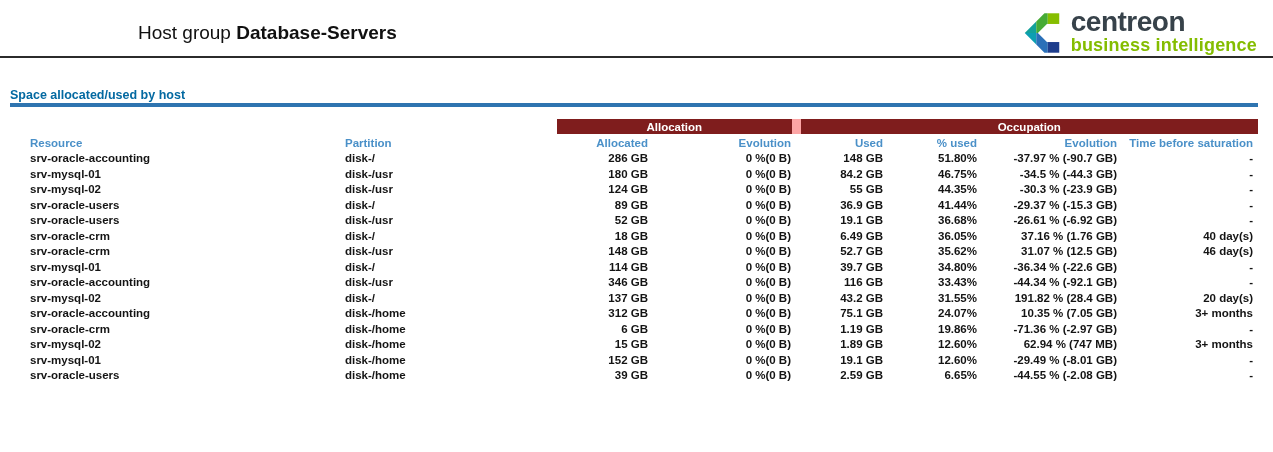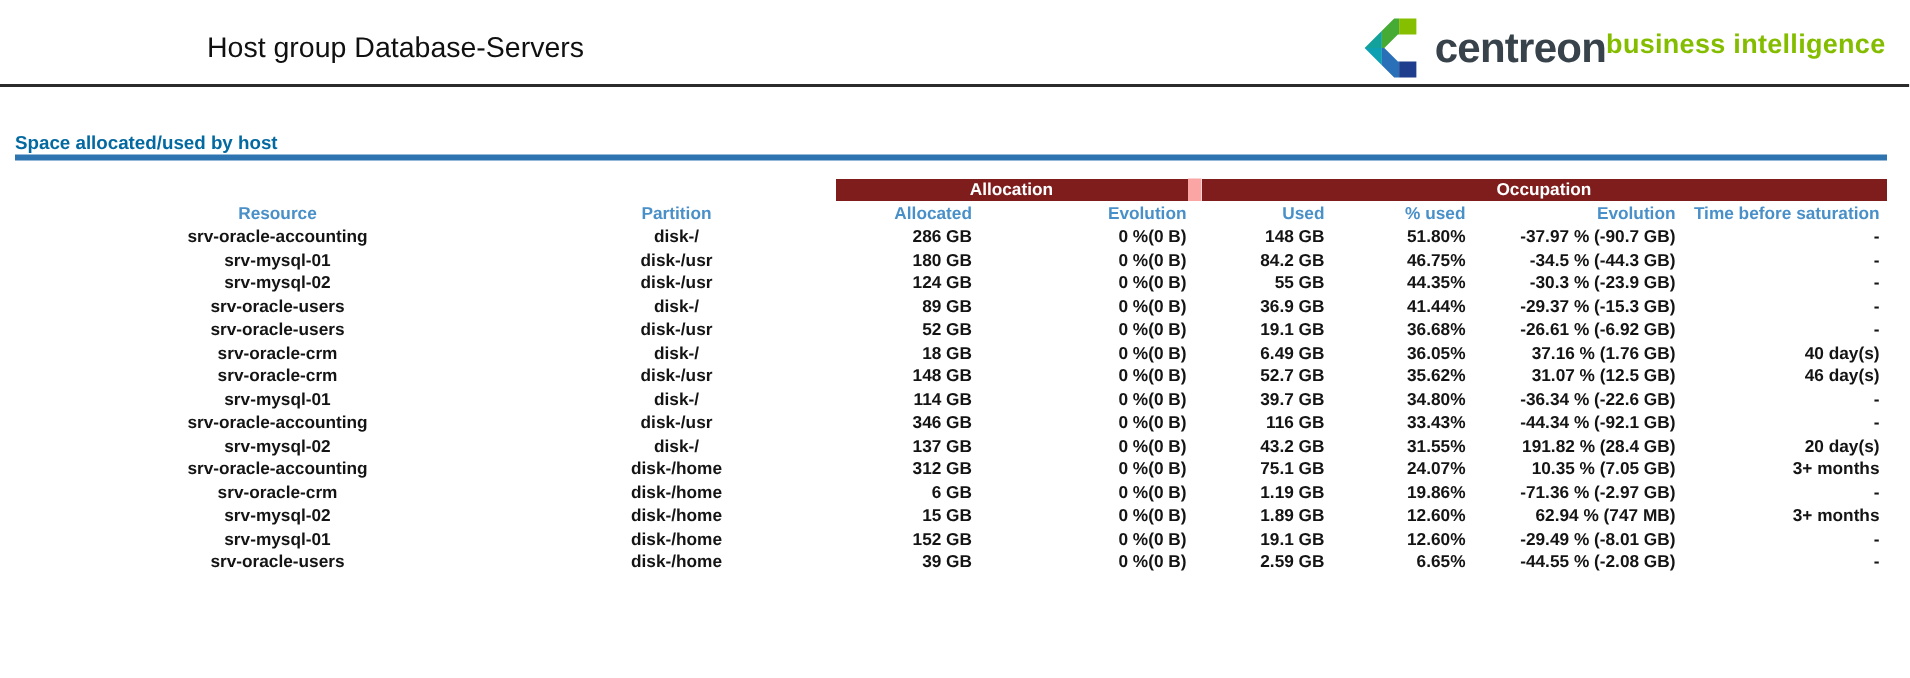--- a/index.html
+++ b/index.html
@@ -1,44 +1,44 @@
 <!DOCTYPE html>
 <html><head>
 <meta charset="utf-8">
 <style>
   html, body { margin: 0; padding: 0; background: #ffffff; }
   body { font-family: "Liberation Sans", "DejaVu Sans", sans-serif; }
   .page { position: relative; width: 1273px; height: 452px; background: #fff; overflow: hidden; }
 
   
   .report-title { position: absolute; left: 138px; top: 22px; font-size: 19px; color: #101010; white-space: nowrap; }
-  .report-title .name { font-weight: 400; }
+  .report-title .name { font-weight: 700; }
   .top-rule { position: absolute; left: 0; top: 56px; width: 1273px; height: 2px; background: #2b2b2b; }
 
   .logo { position: absolute; top: 9px; right: 16px; display: flex; align-items: center; gap: 9px; }
   .logo-mark { width: 40px; height: 46px; display: block; }
-  .logo-text { display: flex; flex-direction: row; }
+  .logo-text { display: flex; flex-direction: column; }
   .brand { font-size: 28px; font-weight: 700; color: #37424a; line-height: 26px; letter-spacing: -0.5px; }
   .tagline { font-size: 18px; font-weight: 700; color: #84bd00; letter-spacing: 0.2px; margin-top: 0px; }
 
   
   .section-title { position: absolute; left: 10px; top: 88px; font-size: 12.5px; font-weight: 700; color: #0369a1; }
   .section-underline { position: absolute; left: 10px; top: 103px; width: 1248px; height: 4px; background: #2e74b0; }
 
   
   table.space-table { position: absolute; left: 10px; top: 119px; width: 1248px; border-collapse: collapse; table-layout: fixed; }
   table.space-table th, table.space-table td { padding: 0; white-space: nowrap; overflow: hidden; }
 
   tr.group-row th { height: 15px; font-size: 11.5px; font-weight: 700; vertical-align: middle; }
   th.ghead { background: #7f1d1d; color: #ffffff; text-align: center; }
   th.ghead.occ { border-left: 9px solid #fca5a5; }
   th.nohead { background: transparent; }
 
   tr.col-row th { height: 17px; font-size: 11.5px; font-weight: 700; color: #4a90c8; vertical-align: middle; }
-  .l { text-align: center; }
+  .l { text-align: left; }
   .r { text-align: right; padding-right: 5px !important; }
   .c-res { padding-left: 20px !important; }
   .c-part { padding-left: 5px !important; }
 
   tbody td { font-size: 11.5px; font-weight: 700; color: #141414; line-height: 15.5px; height: 15.5px; }
 </style>
 </head>
 <body>
 
 <div class="page">

